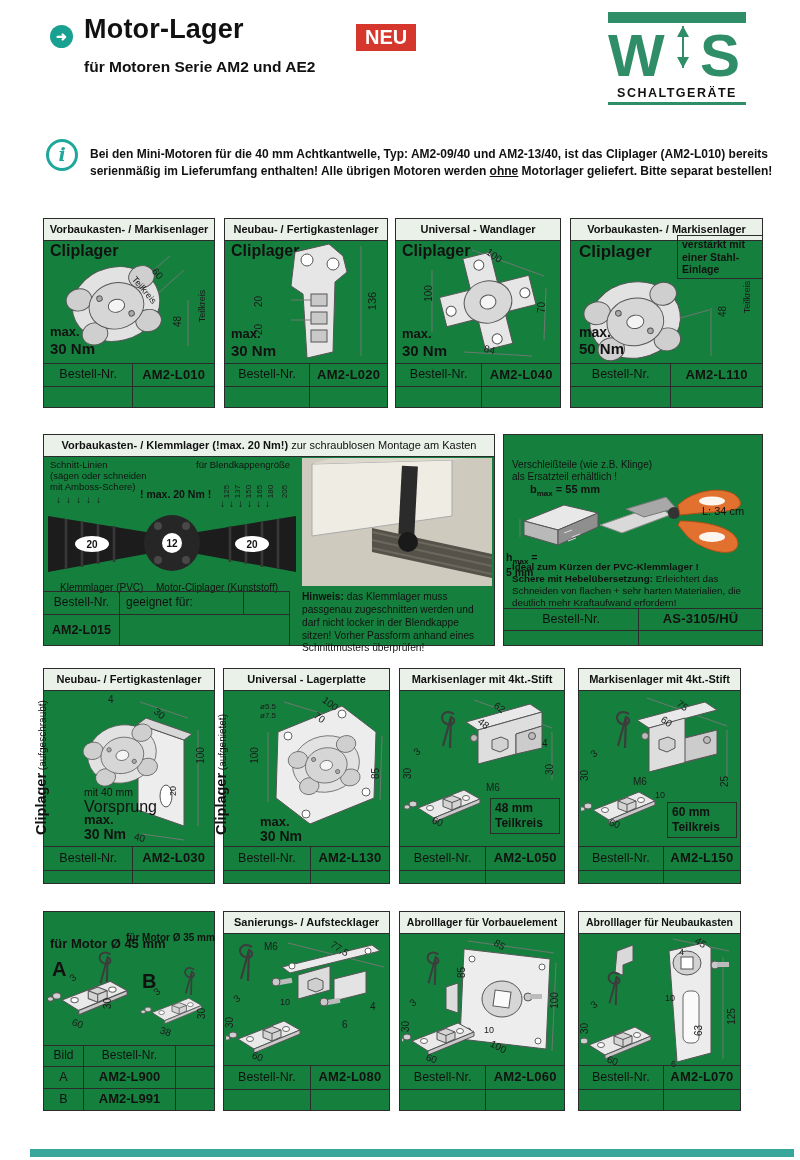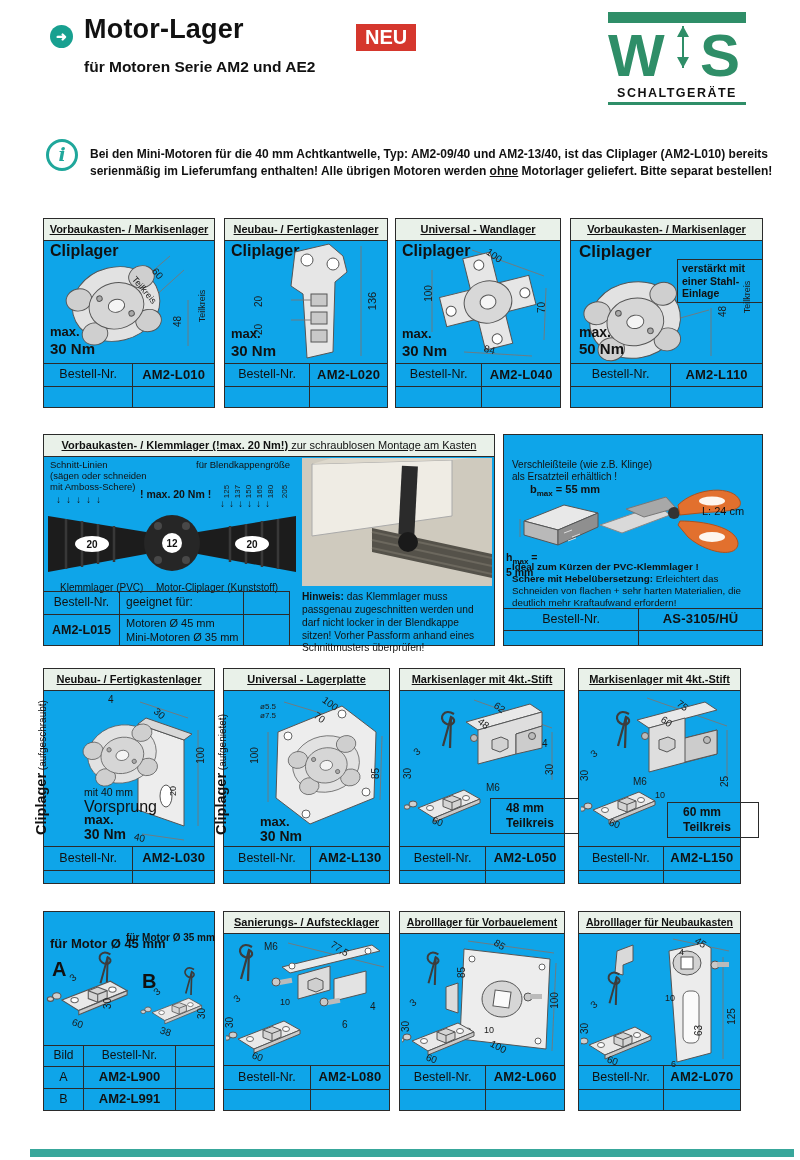--- a/index.html
+++ b/index.html
@@ -20,21 +20,21 @@
               padding-bottom:2px; color:#111; }
 
   
   .info-ic { position:absolute; width:26px; height:26px; border:3px solid #1fa79b;
              border-radius:50%; color:#1fa79b; text-align:center; line-height:25px;
              font-family:"DejaVu Serif", serif; font-style:italic; font-weight:bold; font-size:19px; }
   .info-tx { position:absolute; font-size:12px; font-weight:bold; line-height:17px; white-space:nowrap; }
   .u { text-decoration:underline; }
 
   
-  .card  { position:absolute; border:1.6px solid #2b2b2b; background:#0ea5e9; box-sizing:border-box;text-decoration:underline; }
+  .card  { position:absolute; border:1.6px solid #2b2b2b; background:#15803d; box-sizing:border-box; }
   .chead { height:21px; line-height:21px; background:#e9f1e9; border-bottom:1.6px solid #2b2b2b;
            text-align:center; font-size:11px; font-weight:bold; white-space:nowrap; overflow:hidden; }
   .chead .nrm { font-weight:normal; }
   .frow  { position:absolute; left:0; right:0; display:flex; border-top:1.6px solid #2b2b2b; }
   .fc1   { width:52%; border-right:1.6px solid #2b2b2b; text-align:center; font-size:12.5px; }
   .fc2   { flex:1; text-align:center; font-weight:bold; font-size:13px; letter-spacing:0.2px; }
   .fo1 { bottom:20px; height:23px; } .fo1 div { line-height:21px; }
   .fe1 { bottom:0; height:20px; }
   .foL { bottom:14px; height:22px; } .foL div { line-height:20px; }
   .feL { bottom:0; height:14px; }
@@ -45,21 +45,21 @@
 
   .prod { position:absolute; font-weight:bold; font-size:16px; }
   .maxl { position:absolute; font-weight:bold; font-size:13px; }
   .torq { position:absolute; font-weight:bold; font-size:15px; }
   .dim  { position:absolute; font-size:10px; color:#1a1a1a; white-space:nowrap; }
   .sm9  { font-size:9px; } .sm8 { font-size:8px; }
   .vrot { position:absolute; transform:rotate(-90deg); transform-origin:0 100%; white-space:nowrap; }
   .notebox { position:absolute; border:1.5px solid #2b2b2b; font-weight:bold; font-size:10.5px;
              line-height:1.2; padding:2px 4px; }
   .tkbox { position:absolute; border:1.6px solid #2b2b2b; font-weight:bold; font-size:12px;
-           line-height:1.25; padding:2px 15px; }
+           line-height:1.25; padding:2px 4px; }
   .draw { position:absolute; }
   .dl { stroke:#777; stroke-width:0.9; }
   .pt { font:bold 10px "Liberation Sans", sans-serif; text-anchor:middle; fill:#111; }
   .ann { position:absolute; font-size:9.5px; line-height:1.15; white-space:nowrap; }
   .bar { position:absolute; background:#38a79b; }
 
   .ktr { display:flex; }
   .kc  { box-sizing:border-box; }
 </style>
 </head>
@@ -202,21 +202,21 @@
     </div>
     <div class="frow fe1">
         <div class="fc1"></div>
         <div class="fc2"></div>
       </div>
   </div>
 
   <div class="card" style="left:570px;top:218px;width:193px;height:190px">
     <div class="chead">Vorbaukasten- / Markisenlager</div>
     <div class="prod" style="left:8px;top:23px;font-size:17px">Cliplager</div>
-    <div class="notebox" style="left:106px;top:40px;width:76px">verstärkt mit einer Stahl-Einlage</div>
+    <div class="notebox" style="left:106px;top:16px;width:76px">verstärkt mit einer Stahl-Einlage</div>
     <svg class="draw" style="left:2px;top:49px" width="168" height="104" viewBox="0 0 168 104">
       <line x1="100" y1="52" x2="136" y2="42" class="dl"></line>
       <line x1="138" y1="40" x2="138" y2="88" class="dl"></line>
       <use href="#flange" transform="translate(62,52) rotate(-10) scale(0.95)"></use>
     </svg>
     <span class="dim" style="left:146px;top:87px;transform:rotate(-90deg)">48</span>
     <span class="dim sm9" style="left:160px;top:73px;transform:rotate(-90deg)">Teilkreis</span>
     <div class="maxl" style="left:8px;top:105px;font-size:14px">max.</div>
     <div class="torq" style="left:8px;top:121px">50 Nm</div>
     <div class="frow fo1">
@@ -277,24 +277,20 @@
       <b>Hinweis:</b><span> das Klemmlager muss passgenau zugeschnitten werden und darf nicht locker in der Blendkappe sitzen! Vorher Passform anhand eines Schnittmusters überprüfen!</span>
     </div>
     <div style="position:absolute;left:0;bottom:0;width:246px;height:54px;border-top:1.6px solid #2b2b2b;border-right:1.6px solid #2b2b2b;box-sizing:border-box">
       <div class="ktr" style="height:22px;border-bottom:1.6px solid #2b2b2b">
         <div class="kc" style="width:76px;border-right:1.6px solid #2b2b2b;font-size:12px;text-align:center;line-height:20px">Bestell-Nr.</div>
         <div class="kc" style="width:124px;border-right:1.6px solid #2b2b2b;font-size:12px;padding-left:6px;line-height:20px">geeignet für:</div>
         <div class="kc" style="flex:1"></div>
       </div>
       <div class="ktr" style="height:30px">
         <div class="kc" style="width:76px;border-right:1.6px solid #2b2b2b;font-weight:bold;font-size:12.5px;text-align:center;line-height:30px">AM2-L015</div>
-        <div class="kc" style="width:124px;border-right:1.6px solid #2b2b2b;font-size:11px;padding-left:6px;line-height:14px;padding-top:1px">
-          <div>Motoren Ø 45 mm</div>
-            <div>Mini-Motoren Ø 35 mm</div>
-        </div>
         <div class="kc" style="flex:1"></div>
       </div>
     </div>
   </div>
 
   <div class="card" style="left:503px;top:434px;width:260px;height:212px">
     <div class="ann" style="left:8px;top:24px;font-size:10px">
       <div>Verschleißteile (wie z.B. Klinge)</div>
         <div>als Ersatzteil erhältlich !</div>
     </div>
@@ -314,21 +310,21 @@
     </div>
     <svg class="draw" style="left:92px;top:40px" width="150" height="96" viewBox="0 0 150 96">
       <path d="M4,50 L62,30 L74,40 L26,58 Z" fill="#d9d9d9" stroke="#888"></path>
       <path d="M30,34 L70,22 L80,33 L48,42 Z" fill="#a8a8a8" stroke="#777"></path>
       <circle cx="78" cy="38" r="6" fill="#333"></circle>
       <path d="M82,30 C100,12 138,10 144,26 C148,38 122,36 104,38 L84,40 Z" fill="#e2702e" stroke="#b25018"></path>
       <path d="M84,46 C108,46 140,52 142,68 C142,84 110,78 92,62 L82,50 Z" fill="#e2702e" stroke="#b25018"></path>
       <ellipse cx="116" cy="26" rx="13" ry="4.5" fill="#fdf6ef"></ellipse>
       <ellipse cx="116" cy="62" rx="13" ry="5" fill="#fdf6ef"></ellipse>
     </svg>
-    <div class="ann" style="left:198px;top:70px;font-size:11px">L: 24 cm</div>
+    <div class="ann" style="left:198px;top:70px;font-size:11px">L: 34 cm</div>
     <div class="ann" style="left:8px;top:126px;width:246px;font-size:9.8px;line-height:1.22;white-space:normal">
       <div style="font-weight:bold">Ideal zum Kürzen der PVC-Klemmlager !</div>
       <b>Schere mit Hebelübersetzung:</b><span> Erleichtert das Schneiden von flachen + sehr harten Materialien, die deutlich mehr Kraftaufwand erfordern!</span>
     </div>
     <div class="frow foL">
       <div class="fc1">Bestell-Nr.</div>
       <div class="fc2">AS-3105/HÜ</div>
     </div>
     <div class="frow feL">
         <div class="fc1"></div>

